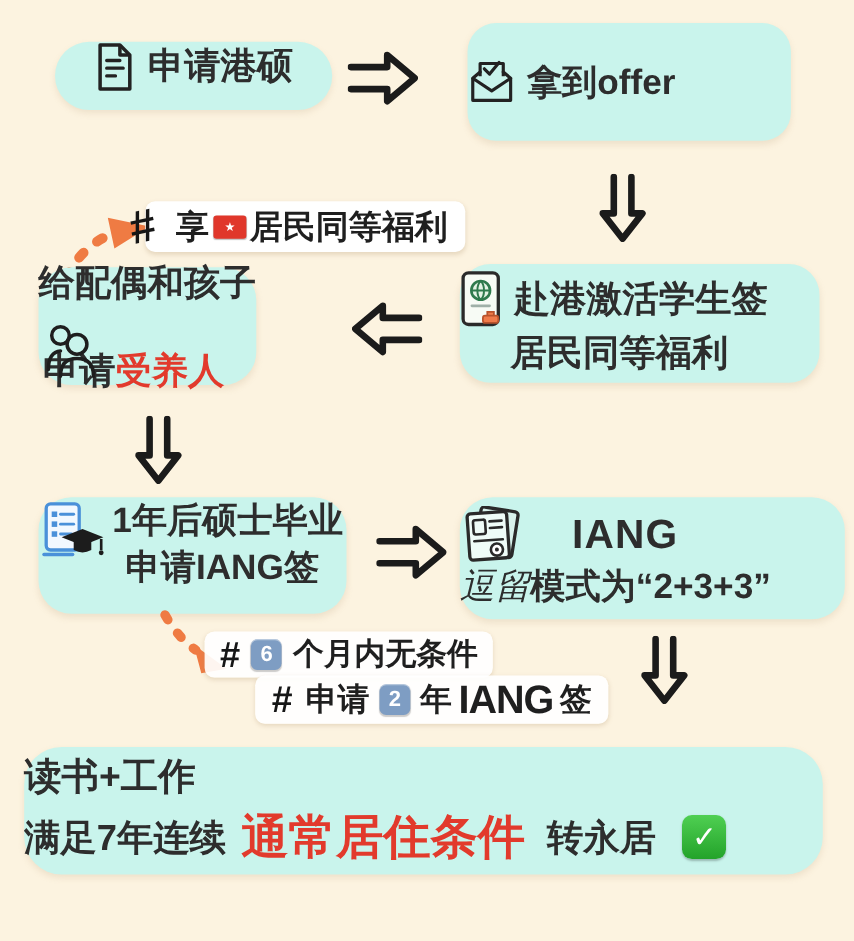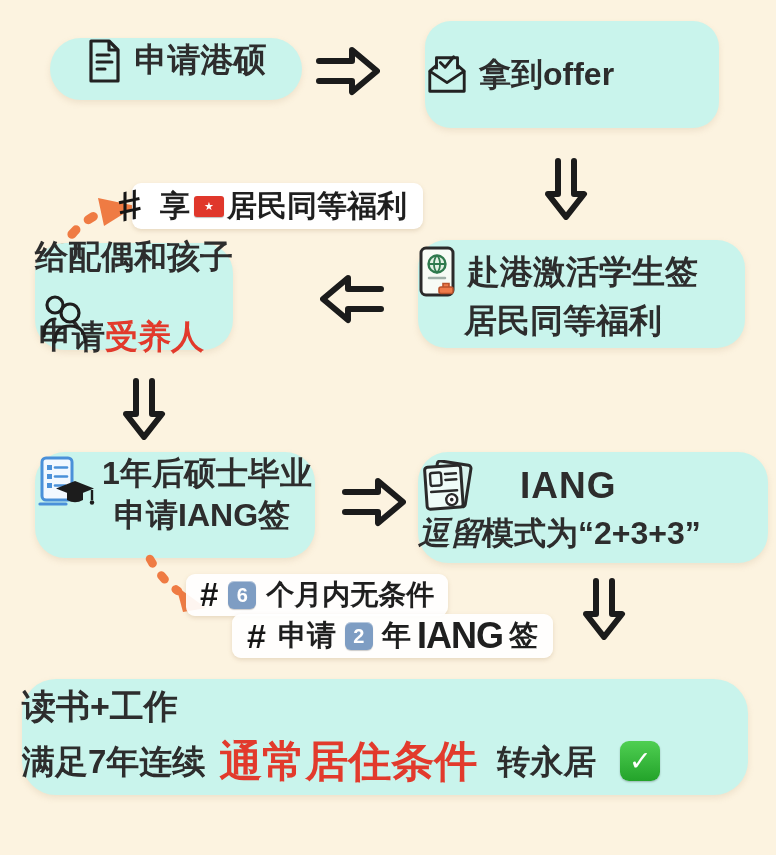--- a/index.html
+++ b/index.html
@@ -185,21 +185,21 @@
           <rect x="13" y="12" width="11" height="13" rx="2" fill="none" stroke="#2a2a2a" stroke-width="2.4"></rect>
           <path d="M28 14 H39 M28 20 H39 M13 31 H39" fill="none" stroke="#2a2a2a" stroke-width="2.4" stroke-linecap="round"></path>
           <circle cx="33" cy="40" r="5.5" fill="#ffffff" stroke="#2a2a2a" stroke-width="2.4"></circle>
           <circle cx="33" cy="40" r="1.8" fill="#2a2a2a"></circle>
         </g>
       </svg>
     </span>
     <span class="t" style="font-size:37px;letter-spacing:1px;">IANG</span>
   </div>
   <div class="t" style="font-size:32px;font-weight:600;">
-    <span style="font-style:italic;font-weight:700;">逗留</span><span>模式为“2+3+3”</span>
+    <span style="font-style:italic;font-weight:400;">逗留</span><span>模式为“2+3+3”</span>
   </div>
 </div>
 
 <div class="arrow" style="left:140px;top:554px;">
   <svg width="78" height="62" viewBox="0 0 78 62">
     <path d="M10 5 Q22 26 38 37" fill="none" stroke="#ef7b43" stroke-width="8.5" stroke-linecap="round" stroke-dasharray="5 15"></path>
     <polygon points="66,54 36,32 43,58" fill="#ef7b43"></polygon>
   </svg>
 </div>
 

